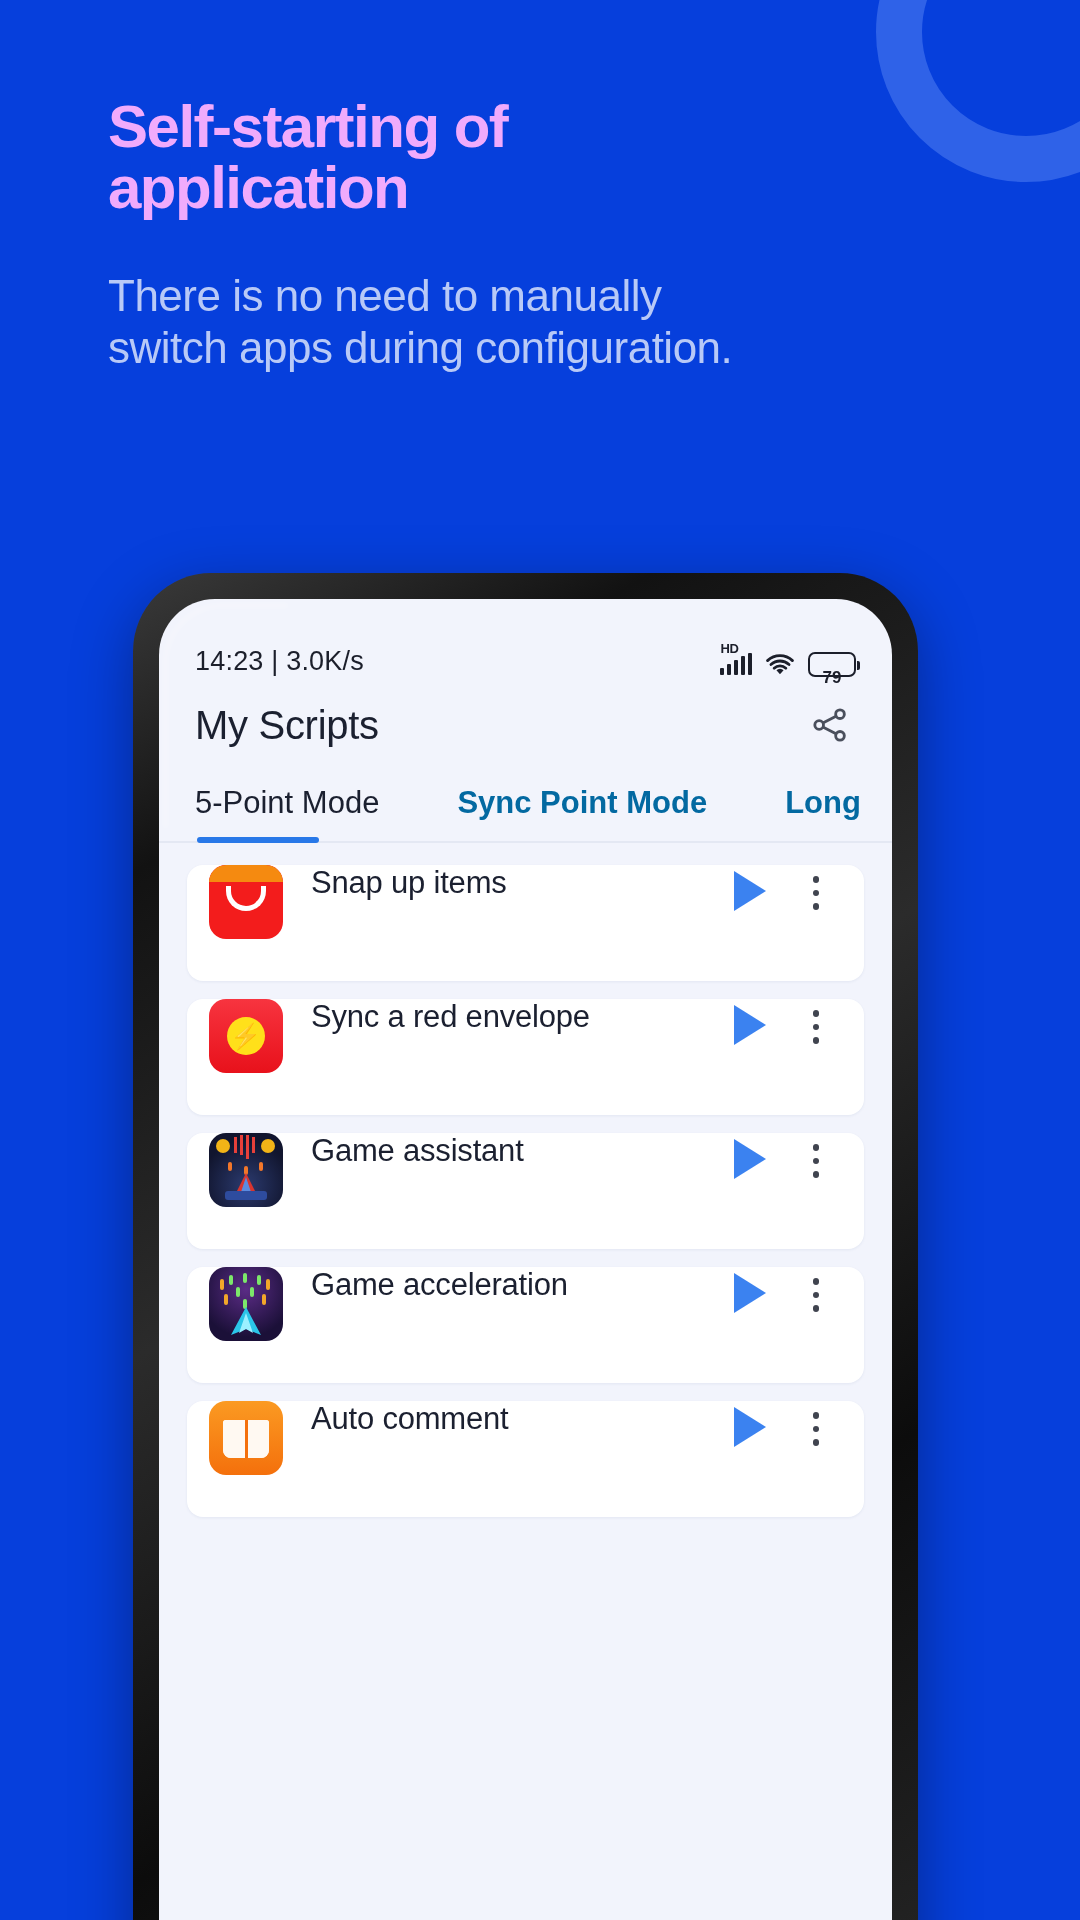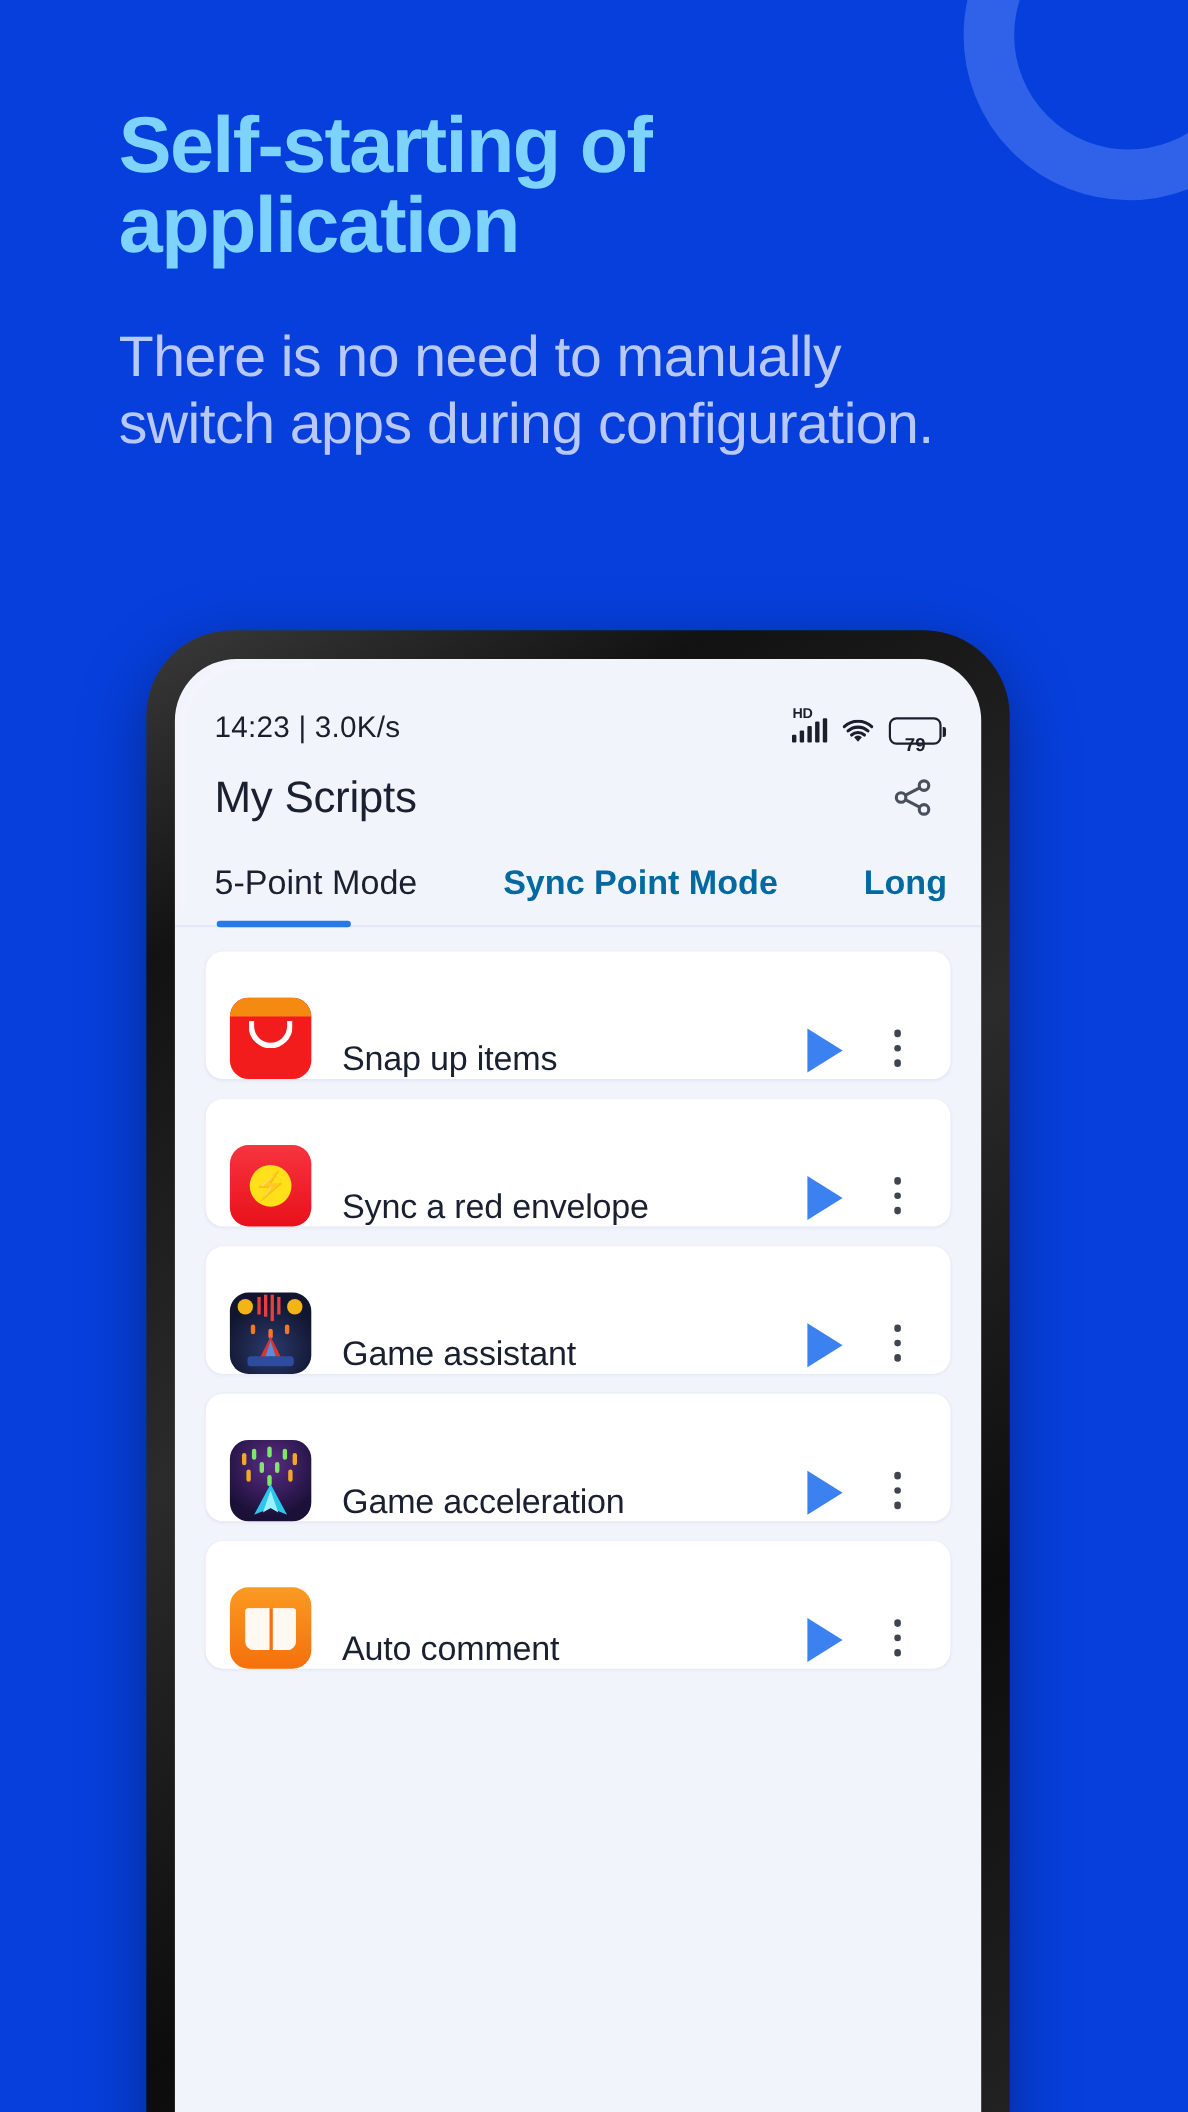--- a/index.html
+++ b/index.html
@@ -26,31 +26,31 @@
     pointer-events: none;
   }
 
   
   .promo {
     position: absolute;
     left: 108px; top: 96px;
     width: 860px;
   }
   .headline {
-    color: #7dd3fc;
-    font-size: 72px;
+    color: #f0abfc;
+    font-size: 60px;
     line-height: 1.02;
     font-weight: 700;
     letter-spacing: -1.5px;
     white-space: pre-line;
   }
   .subhead {
     margin-top: 52px;
     color: #B8C9F7;
-    font-size: 52px;
+    font-size: 44px;
     line-height: 1.18;
     font-weight: 400;
     letter-spacing: -0.5px;
     white-space: pre-line;
   }
 
   
   .phone {
     position: absolute;
     left: 133px; top: 573px;
@@ -139,21 +139,21 @@
   }
   .tab.active { color: #1B2030; font-weight: 500; }
   .tab.active::after {
     content: ""; position: absolute; left: 2px; bottom: -2px;
     width: 122px; height: 6px; background: #2878E8; border-radius: 3px;
   }
 
   
   .list { padding: 22px 28px 0 28px; display: flex; flex-direction: column; gap: 18px; }
   .card {
-    display: flex; align-items: flex-end;
+    display: flex; align-items: flex-start;
     background: #FFFFFF;
     border-radius: 16px;
     height: 116px;
     padding: 0 26px 0 22px;
     box-shadow: 0 1px 3px rgba(30,50,110,.07);
   }
   .app-icon {
     width: 74px; height: 74px; border-radius: 17px;
     flex: 0 0 74px; overflow: hidden; position: relative;
   }

